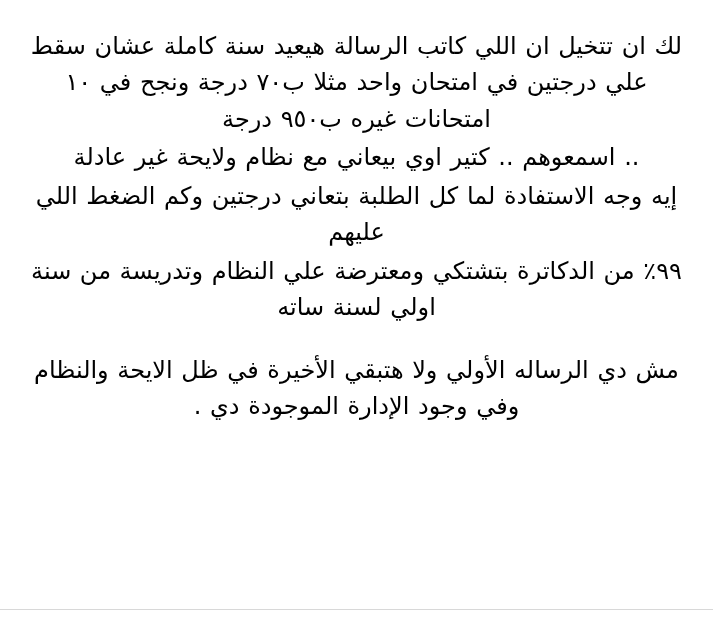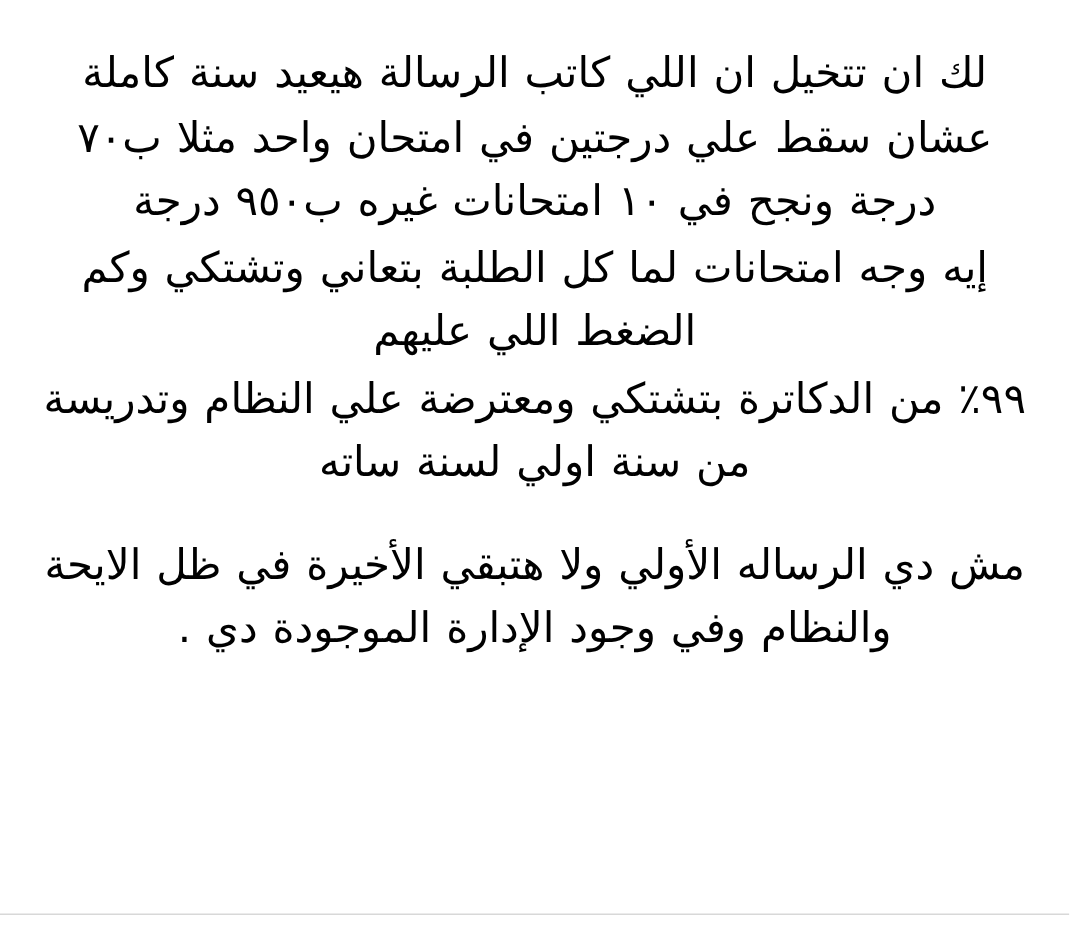--- a/index.html
+++ b/index.html
@@ -16,21 +16,21 @@
     font-family: "DejaVu Sans", "Liberation Sans", sans-serif;
     color: #000000;
   }
   .content {
     box-sizing: border-box;
     padding: 28px 22px 0 22px;
     direction: rtl;
     text-align: center;
   }
   .para {
-    font-size: 28px;
+    font-size: 24px;
     line-height: 1.52;
     margin: 0 0 2px 0;
     word-spacing: 1px;
   }
   .para.block-gap {
     margin-top: 26px;
   }
   .bottom-rule {
     position: absolute;
     left: 0;
@@ -40,19 +40,20 @@
     background: #d8d8d8;
   }
 </style>
 </head>
 <body>
 
 <div class="page">
   <div class="content">
 
     <p class="para">لك ان تتخيل ان اللي كاتب الرسالة هيعيد سنة كاملة عشان سقط علي درجتين في امتحان واحد مثلا ب٧٠ درجة ونجح في ١٠ امتحانات غيره ب٩٥٠ درجة</p>
-    <p class="para">إيه وجه امتحانات لما كل الطلبة بتعاني وتشتكي وكم الضغط اللي عليهم</p>
+    <p class="para">.. اسمعوهم .. كتير اوي بيعاني مع نظام ولايحة غير عادلة</p>
+    <p class="para">إيه وجه الاستفادة لما كل الطلبة بتعاني درجتين وكم الضغط اللي عليهم</p>
     <p class="para">٩٩٪ من الدكاترة بتشتكي ومعترضة علي النظام وتدريسة من سنة اولي لسنة ساته</p>
     <p class="para block-gap">مش دي الرساله الأولي ولا هتبقي الأخيرة في ظل الايحة والنظام وفي وجود الإدارة الموجودة دي .</p>
 
   </div>
   <div class="bottom-rule"></div>
 </div>
 
 </body></html>

